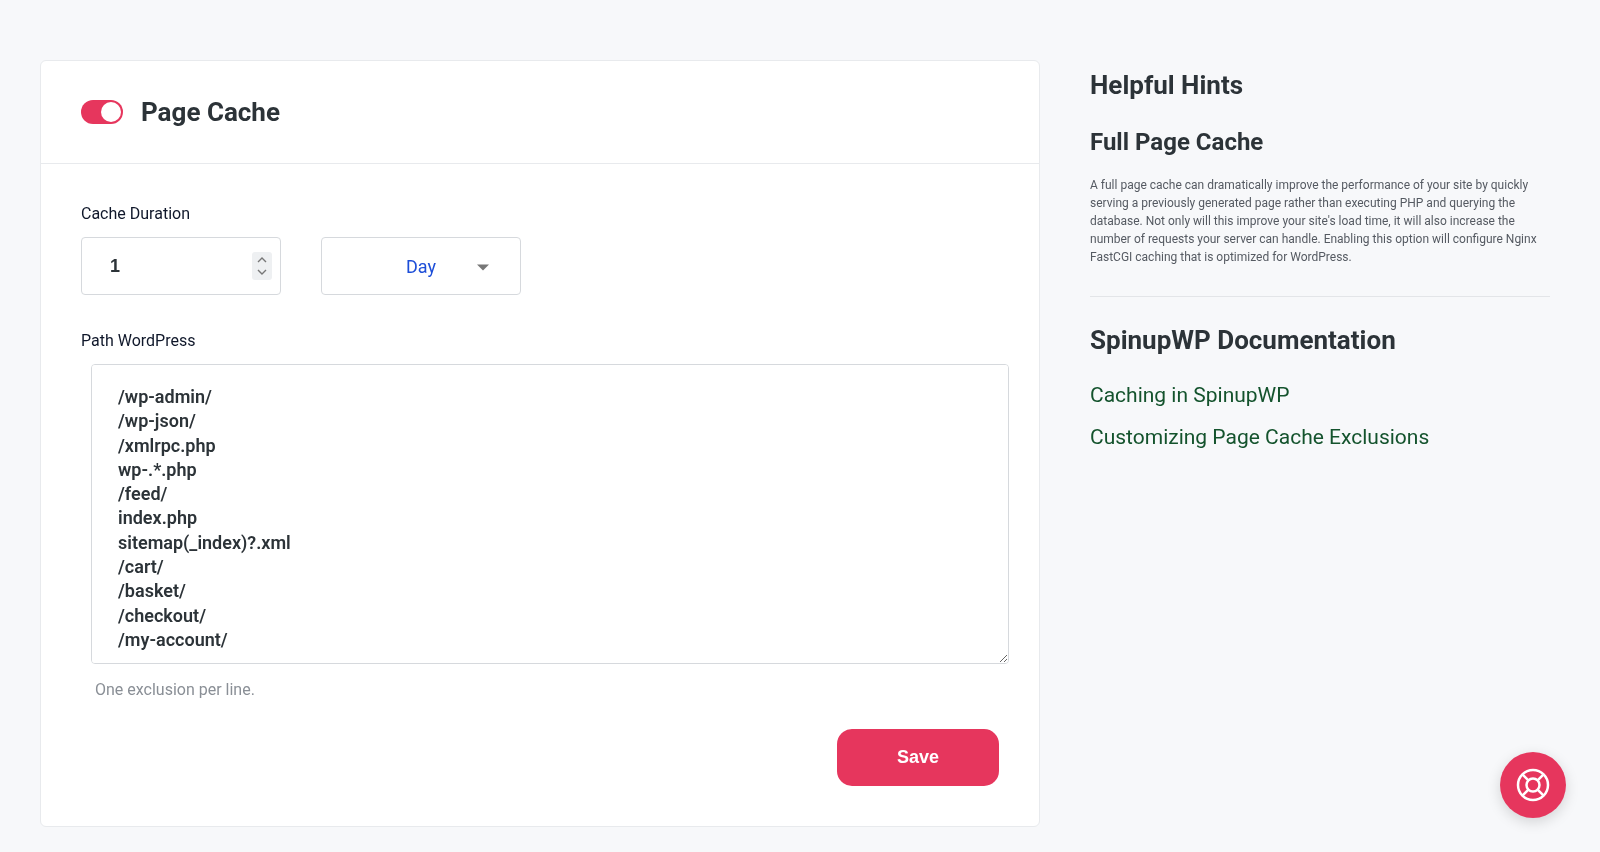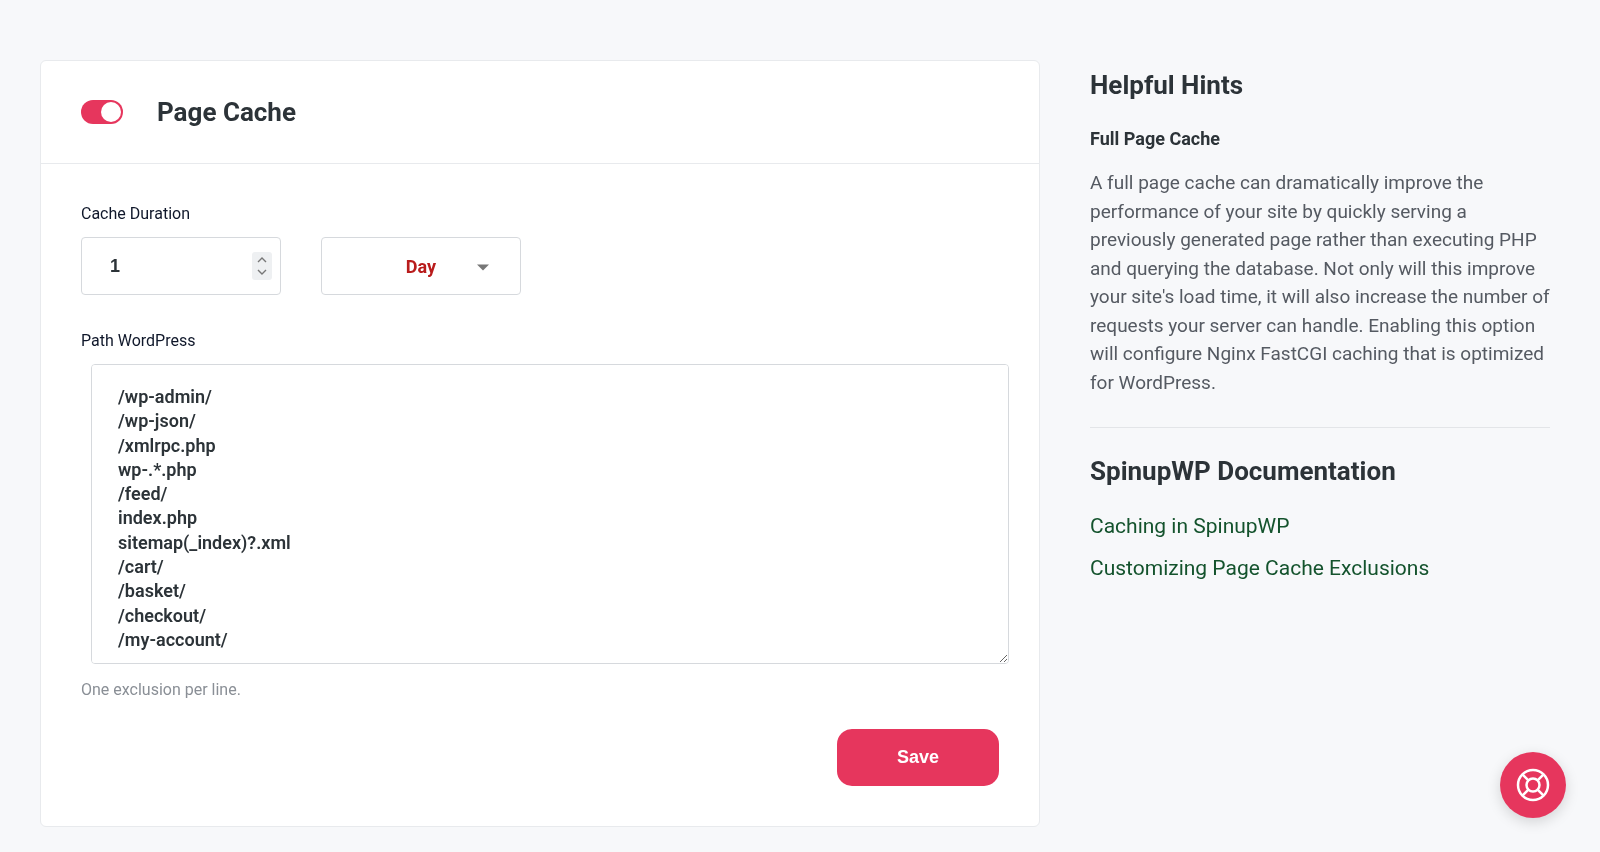--- a/index.html
+++ b/index.html
@@ -16,21 +16,21 @@
     .card {
       background: #fff;
       border: 1px solid #e8eaed;
       border-radius: 6px;
       width: 1000px;
       height: fit-content;
     }
     .card-header {
       display: flex;
       align-items: center;
-      gap: 34px;
+      gap: 18px;
       padding: 36px 40px;
       border-bottom: 1px solid #e8eaed;
     }
     .toggle {
       width: 42px;
       height: 24px;
       background: #e6365d;
       border-radius: 12px;
       position: relative;
       cursor: pointer;
@@ -99,22 +99,22 @@
       border: 1px solid #d6d9dd;
       border-radius: 4px;
       height: 58px;
       width: 200px;
       position: relative;
       background: #fff;
       cursor: pointer;
     }
     .select span {
       font-size: 18px;
-      color: #b91c1c;
-      font-weight: 700;
+      color: #1d4ed8;
+      font-weight: 400;
     }
     .select .caret {
       position: absolute;
       right: 30px;
       top: 50%;
       transform: translateY(-50%);
     }
     .exclusions-textarea {
       width: 100%;
       height: 300px;
@@ -127,20 +127,21 @@
       color: #2c3338;
       line-height: 1.35;
       resize: both;
       overflow-y: scroll;
       margin-left: 10px;
     }
     .helper-text {
       font-size: 16px;
       color: #8a8f96;
       margin-top: 12px;
+      margin-left: 14px;
     }
     .actions {
       display: flex;
       justify-content: flex-end;
       margin-top: 30px;
     }
     .save-btn {
       background: #e6365d;
       color: #fff;
       border: none;
@@ -154,27 +155,27 @@
       width: 460px;
       padding-top: 10px;
     }
     .sidebar h2 {
       font-size: 26px;
       font-weight: 700;
       color: #2c3338;
       margin-bottom: 28px;
     }
     .sidebar h3.sub {
-      font-size: 18px;
+      font-size: 24px;
       font-weight: 700;
       color: #2c3338;
       margin-bottom: 20px;
     }
     .sidebar p {
-      font-size: 19px;
+      font-size: 12px;
       line-height: 1.5;
       color: #555a62;
       margin-bottom: 22px;
     }
     .divider {
       border: none;
       border-top: 1px solid #e3e5e8;
       margin: 30px 0 28px 0;
     }
     .sidebar .link {

